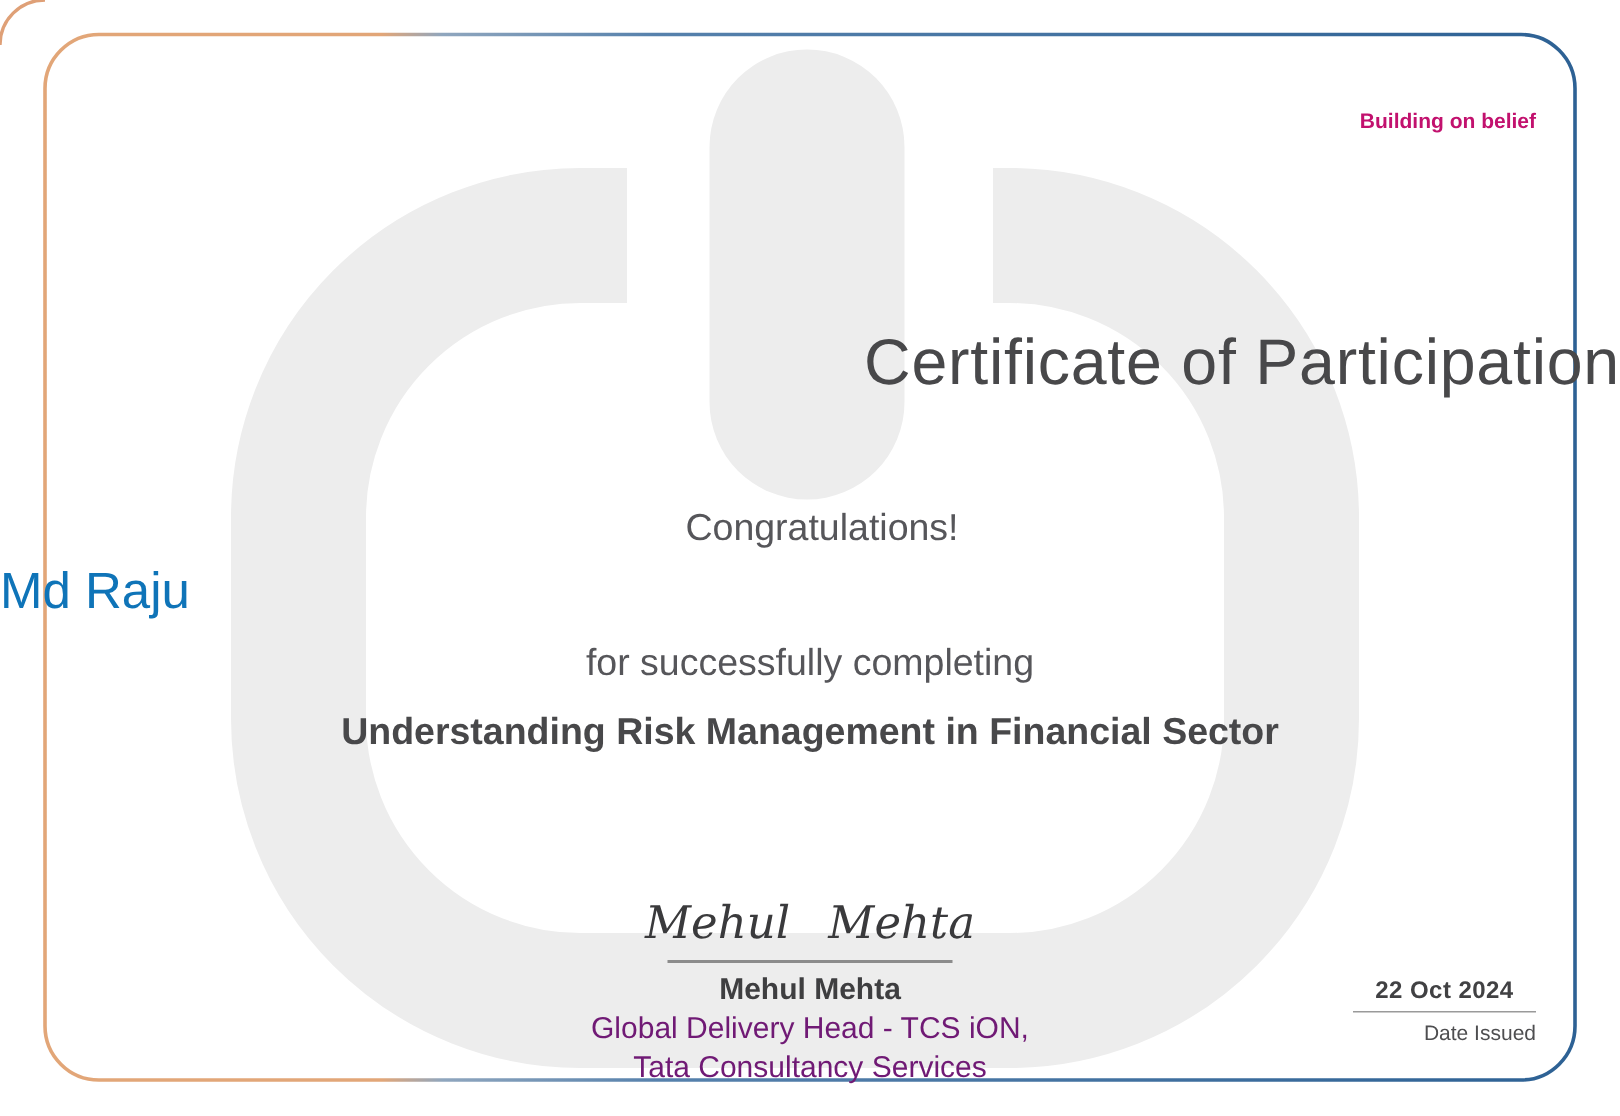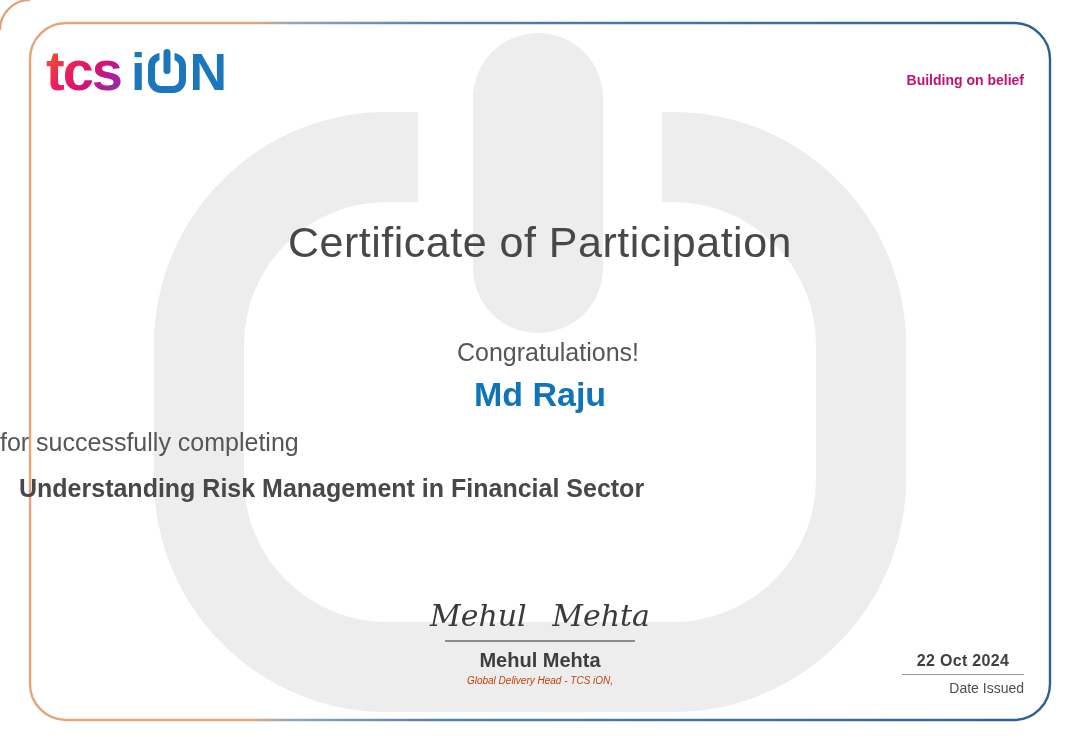--- a/index.html
+++ b/index.html
@@ -89,58 +89,58 @@
     font-size: 14px;
     font-weight: 700;
     color: #c2116e;
   }
 
   
   .cert-title {
     position: absolute;
     left: 0; right: 0;
     top: 218px;
-    text-align: center;
+    text-align: right;
     font-size: 43px;
     font-weight: 400;
     color: #48484a;
     letter-spacing: 0.5px;
   }
   .greeting {
     position: absolute;
     left: 16px; right: 0;
     top: 338px;
     text-align: center;
     font-size: 25px;
     color: #56565a;
   }
   .recipient {
     position: absolute;
     left: 0; right: 0;
     top: 375px;
-    text-align: center;
     font-size: 34px;
-    font-weight: 700;
+    font-weight: 400;
     color: #0f74b8;
   }
   .completion {
     position: absolute;
     left: 0; right: 0;
     top: 428px;
+    text-align: center;
     font-size: 25px;
     color: #56565a;
   }
   .course {
     position: absolute;
     left: 0; right: 0;
     top: 474px;
+    text-align: center;
     font-size: 25px;
     font-weight: 700;
     color: #48484a;
-    margin-left: 19px;
   }
 
   
   .sig-block {
     position: absolute;
     left: 0; right: 0;
     top: 582px;
     text-align: center;
     margin-top: 14px;
   }
@@ -157,24 +157,23 @@
     margin: 3px auto 7px auto;
     border: 0;
     border-top: 2px solid #8c8c8c;
   }
   .sig-name {
     font-size: 20px;
     font-weight: 700;
     color: #3e3e40;
   }
   .sig-role, .sig-company {
-    font-size: 10px;
-    color: #c2410c;
+    font-size: 20px;
+    color: #701a75;
     margin-top: 3px;
-    font-style: italic;
   }
 
   
   .date-block {
     position: absolute;
     right: 56px;
     top: 652px;
     width: 122px;
     text-align: center;
   }
@@ -217,46 +216,39 @@
       <rect x="473" y="33" width="130" height="300" rx="65" fill="#EDEDED"></rect>
     </g>
 
     <rect x="30" y="23" width="1020" height="697" rx="36" fill="none" stroke="url(#borderGrad)" stroke-width="2.4"></rect>
 
     <path d="M 0 30 A 30 30 0 0 1 30 0" fill="none" stroke="#DFA077" stroke-width="2.2"></path>
   </svg>
 
   <div class="content">
 
-    <div class="brand-logo">
-      <span class="tcs-wordmark">tcs</span>
-      <span class="ion-wordmark">
-        <span class="ion-i">i</span>
-        <span class="power-o"></span>
-        <span class="ion-n">N</span>
-      </span>
-    </div>
 
     <div class="brand-tagline">Building on belief</div>
 
     <div class="cert-title">Certificate of Participation</div>
 
     <div class="greeting">Congratulations!</div>
 
     <div class="recipient">Md Raju</div>
 
     <div class="completion">for successfully completing</div>
 
     <div class="course">Understanding Risk Management in Financial Sector</div>
 
     <div class="sig-block">
       <div class="sig-script">Mehul Mehta</div>
       <hr class="sig-divider">
       <div class="sig-name">Mehul Mehta</div>
       <div class="sig-role">Global Delivery Head - TCS iON,</div>
+      <div class="sig-company">Tata Consultancy Services</div>
     </div>
 
     <div class="date-block">
       <div class="date-value">22 Oct 2024</div>
       <hr class="date-divider">
       <div class="date-label">Date Issued</div>
     </div>
 
   </div>
 </div>

